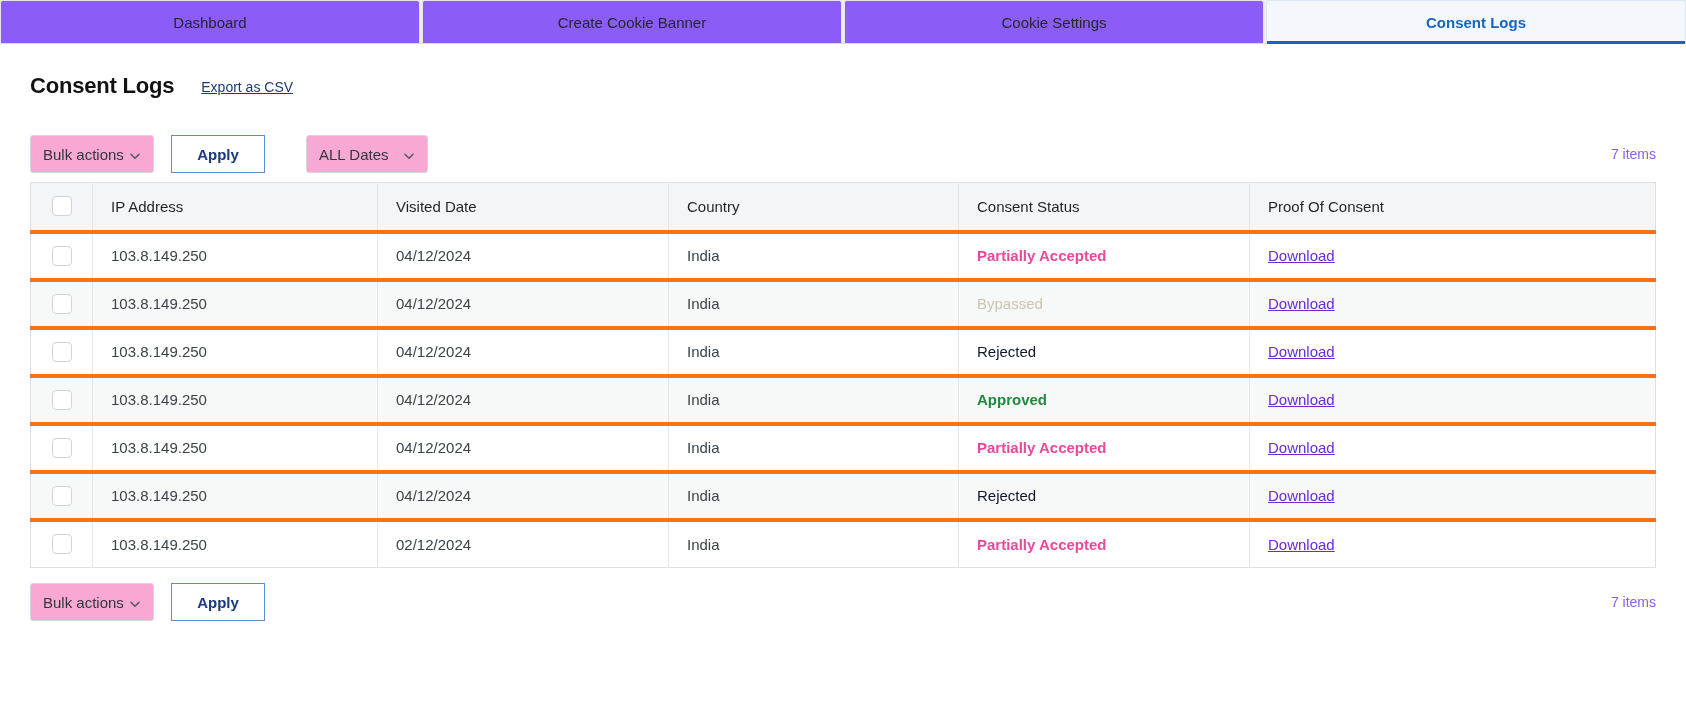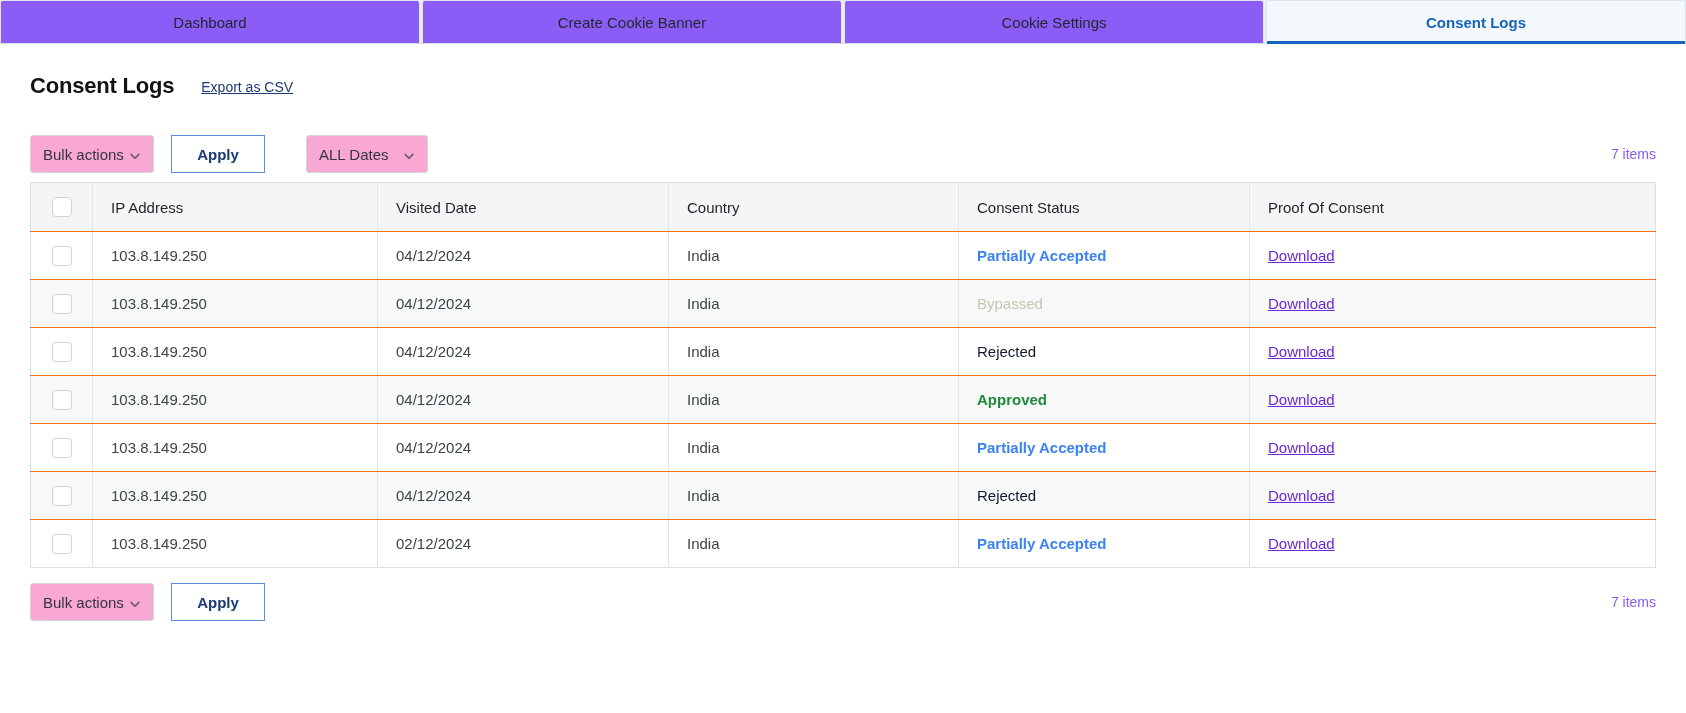--- a/index.html
+++ b/index.html
@@ -157,21 +157,21 @@
 
   
   table.grid {
     width: 100%;
     border-collapse: collapse;
     table-layout: fixed;
     border: 1px solid #dcdfe3;
   }
   table.grid th, table.grid td {
     border-right: 1px solid #e3e6ea;
-    border-bottom: 1px solid #f97316;
+    border-bottom: 4px solid #f97316;
     text-align: left;
     padding: 0 0 0 18px;
     font-size: 15px;
     vertical-align: middle;
     overflow: hidden;
     white-space: nowrap;
   }
   table.grid th:last-child, table.grid td:last-child { border-right: none; }
   table.grid tr:last-child td { border-bottom: none; }
   thead th {
@@ -193,21 +193,21 @@
 
   .cb {
     width: 20px; height: 20px;
     border: 1px solid #cfd3d8;
     border-radius: 4px;
     background: #fff;
     display: inline-block;
     vertical-align: middle;
     cursor: pointer;
   }
-  .st-partial  { color: #3b82f6; font-weight: bold; }
+  .st-partial  { color: #ec4899; font-weight: bold; }
   .st-bypassed { color: #c9c4b4; font-weight: normal; }
   .st-rejected { color: #0f172a; font-weight: normal; }
   .st-approved { color: #1e8b3c; font-weight: bold; }
   .dl {
     color: #6d28d9;
     text-decoration: underline;
     cursor: pointer;
     font-size: 15px;
   }
 </style>

